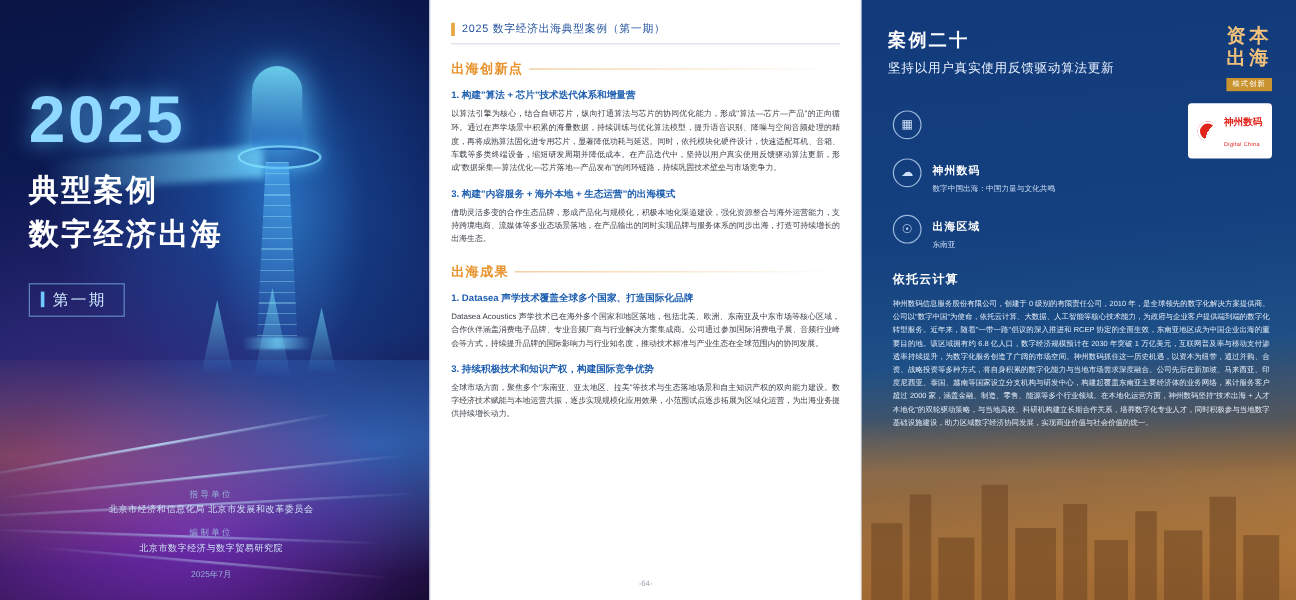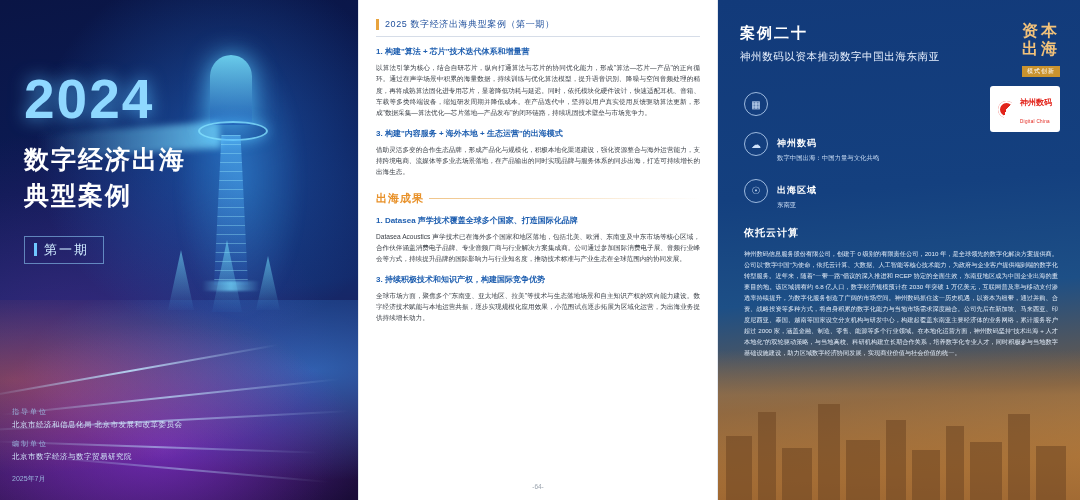--- a/index.html
+++ b/index.html
@@ -140,20 +140,21 @@
     letter-spacing: 2px;
   }
   .cover-issue .bar {
     display: inline-block;
     width: 3px; height: 13px;
     background: #6fc8ff;
   }
   .cover-credits {
     position: absolute;
     left: 0; right: 18px; bottom: 16px;
+    text-align: center;
     color: #b9ccec;
     z-index: 5;
     padding-left: 12px;
   }
   .cc-label { font-size: 7px; letter-spacing: 2px; color: #9ab4dd; margin-bottom: 3px; }
   .cc-orgs { font-size: 7.5px; letter-spacing: 0.5px; margin-bottom: 9px; color: #cfe0f6; }
   .cc-date { font-size: 7px; color: #9ab4dd; margin-top: 12px; }
 
   
   .textpage {
@@ -379,24 +380,24 @@
 
     <div class="light-streaks">
       <div class="streak" style="left:10px;  top:70px;  width:300px; transform:rotate(-10deg);"></div>
       <div class="streak" style="left:30px;  top:96px;  width:340px; transform:rotate(-6deg); opacity:.8;"></div>
       <div class="streak" style="left:0px;   top:120px; width:380px; transform:rotate(-3deg); opacity:.7;"></div>
       <div class="streak" style="left:20px;  top:146px; width:330px; transform:rotate(2deg);  opacity:.6;"></div>
       <div class="streak" style="left:60px;  top:168px; width:300px; transform:rotate(5deg);  opacity:.5;"></div>
     </div>
 
     <div class="cover-title-block">
-      <div class="cover-year">2024</div>
+      <div class="cover-year">2025</div>
       <div class="cover-h1">
+        <div>典型案例</div>
         <div>数字经济出海</div>
-        <div>典型案例</div>
       </div>
       <div class="cover-issue">
         <span class="bar"></span>
         <span>第一期</span>
       </div>
     </div>
 
     <div class="cover-credits">
       <div class="cc-label">指导单位</div>
       <div class="cc-orgs">北京市经济和信息化局    北京市发展和改革委员会</div>
@@ -409,20 +410,24 @@
   <div class="textpage">
     <div class="tp-edge left"></div>
     <div class="tp-edge right"></div>
 
     <div class="tp-header">
       <span class="tick"></span>
       <span>2025 数字经济出海典型案例（第一期）</span>
     </div>
     <div class="tp-rule"></div>
 
+    <div class="tp-sec">
+      <span class="tp-sec-title">出海创新点</span>
+      <span class="tp-sec-line"></span>
+    </div>
 
     <div>
       <div class="tp-sub">1. 构建"算法 + 芯片"技术迭代体系和增量营</div>
       <div class="tp-p">以算法引擎为核心，结合自研芯片，纵向打通算法与芯片的协同优化能力，形成"算法—芯片—产品"的正向循环。通过在声学场景中积累的海量数据，持续训练与优化算法模型，提升语音识别、降噪与空间音频处理的精度，再将成熟算法固化进专用芯片，显著降低功耗与延迟。同时，依托模块化硬件设计，快速适配耳机、音箱、车载等多类终端设备，缩短研发周期并降低成本。在产品迭代中，坚持以用户真实使用反馈驱动算法更新，形成"数据采集—算法优化—芯片落地—产品发布"的闭环链路，持续巩固技术壁垒与市场竞争力。</div>
     </div>
     <div>
       <div class="tp-sub">3. 构建"内容服务 + 海外本地 + 生态运营"的出海模式</div>
       <div class="tp-p">借助灵活多变的合作生态品牌，形成产品化与规模化，积极本地化渠道建设，强化资源整合与海外运营能力，支持跨境电商、流媒体等多业态场景落地，在产品输出的同时实现品牌与服务体系的同步出海，打造可持续增长的出海生态。</div>
     </div>
 
@@ -453,21 +458,21 @@
       <div class="bldg" style="left:168px;width:20px; height:80px;"></div>
       <div class="bldg" style="left:194px;width:28px; height:50px;"></div>
       <div class="bldg" style="left:228px;width:18px; height:74px;"></div>
       <div class="bldg" style="left:252px;width:32px; height:58px;"></div>
       <div class="bldg" style="left:290px;width:22px; height:86px;"></div>
       <div class="bldg" style="left:318px;width:30px; height:54px;"></div>
     </div>
 
     <div class="case-head">
       <div class="case-no">案例二十</div>
-      <div class="case-title">神州数码以资本推动数字中国出海东南亚</div>
+      <div class="case-title">坚持以用户真实使用反馈驱动算法更新</div>
 
       <div class="case-stamp">
         <div class="cs-line">资本</div>
         <div class="cs-line">出海</div>
         <div class="cs-badge">模式创新</div>
       </div>
     </div>
 
     <div class="case-logo">
       <span class="swoosh"></span>

